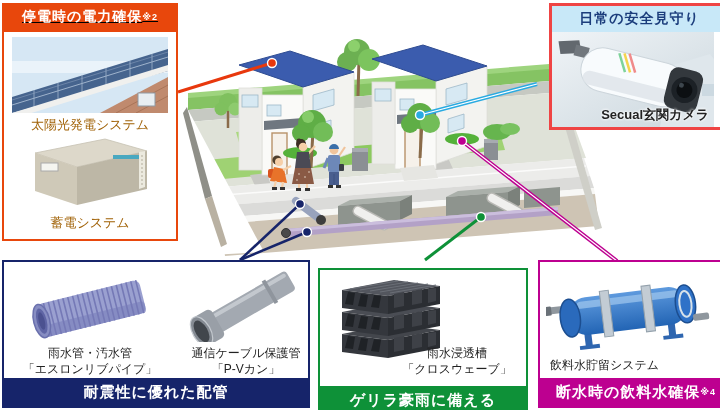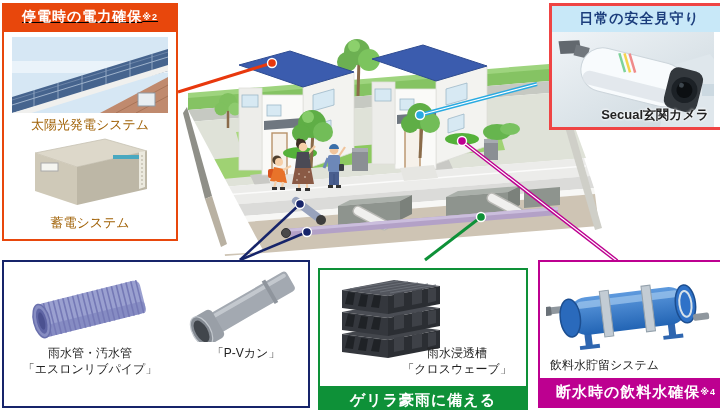--- a/index.html
+++ b/index.html
@@ -315,24 +315,26 @@
           <g transform="rotate(-30 64 42)">
             <rect x="34" y="32" width="88" height="22" rx="4" fill="#a3a9b1"></rect>
             <rect x="36" y="34" width="84" height="4" rx="2" fill="#c9ced4" opacity="0.85"></rect>
             <rect x="96" y="30" width="4" height="26" fill="#8f959d"></rect>
             <rect x="14" y="27" width="24" height="32" rx="5" fill="#999fa7"></rect>
             <ellipse cx="19" cy="43" rx="9" ry="16" fill="#858b93" stroke="#c4c9cf" stroke-width="1.2"></ellipse>
             <ellipse cx="19" cy="43" rx="6" ry="12" fill="#41464c"></ellipse>
           </g>
         </svg>
         <div class="cap2">
+          <div>通信ケーブル保護管</div>
           <div>「P-Vカン」</div>
         </div>
       </div>
     </div>
+    <div class="bar" id="piping-bar">耐震性に優れた配管</div>
   </div>
 
   <div class="callout" id="rain-box">
     <svg id="rain-img" width="126" height="104">
       <g transform="translate(0,44)">
         <polygon points="14,16 66,6 112,12 60,22" fill="#43464c"></polygon>
         <polygon points="14,16 60,22 60,40 14,34" fill="#34373d"></polygon>
         <polygon points="60,22 112,12 112,30 60,40" fill="#2b2e33"></polygon>
         <polygon points="20,18 27,19 25,31 17,30" fill="#1f2226"></polygon>
           <polygon points="33,20 40,21 38,33 30,32" fill="#1f2226"></polygon>

